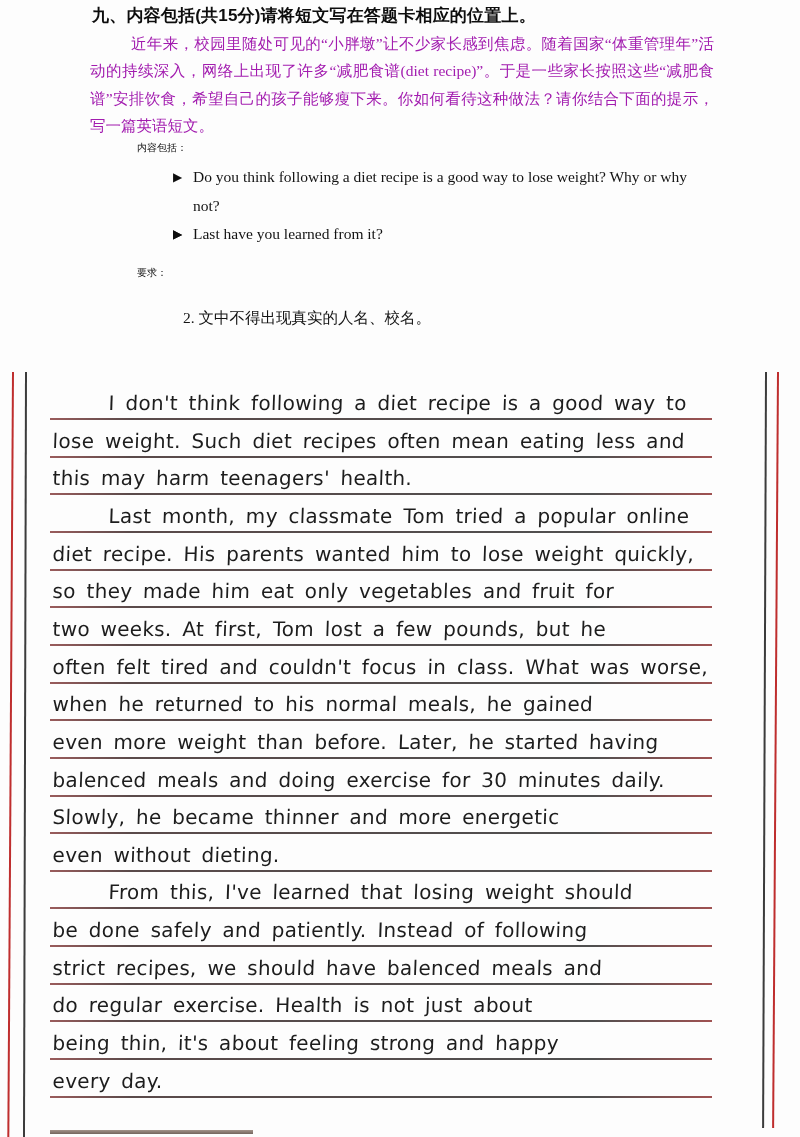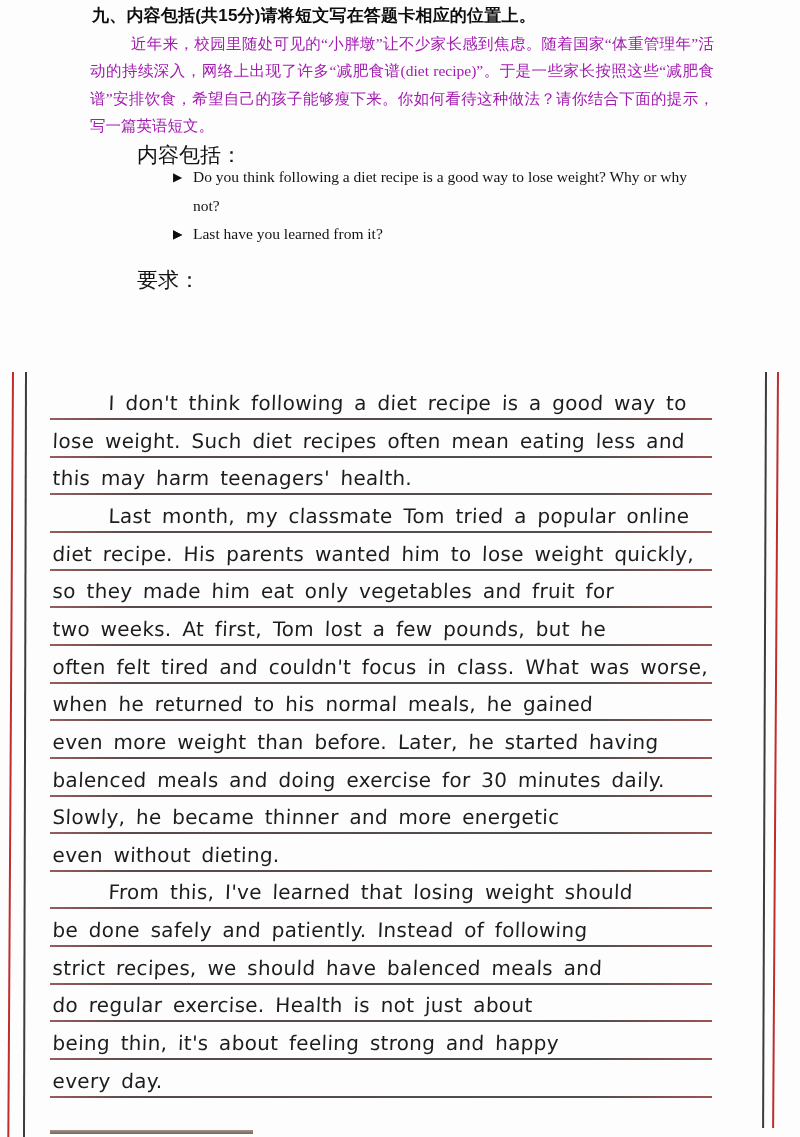--- a/index.html
+++ b/index.html
@@ -17,21 +17,21 @@
     font-family:"Liberation Sans", sans-serif;
     font-weight:bold;font-size:17px;letter-spacing:.2px;
     color:#0d0d0d;white-space:nowrap;
   }
   .para{
     position:absolute;left:90px;top:30px;width:624px;
     font-size:15.5px;line-height:27.3px;
     text-align:justify;text-indent:41px;color:#a21caf;
   }
   .plain-label{
-    position:absolute;font-size:21px;color:#131313;white-space:nowrap;
+    position:absolute;font-size:10px;color:#131313;white-space:nowrap;
   }
   .content-label{left:137px;top:141px;}
   .req-label{left:137px;top:266px;}
   .bullets{
     position:absolute;left:173px;top:163px;width:540px;
     font-size:15.5px;line-height:28.5px;color:#131313;
   }
   .bullet-item{position:relative;padding-left:20px;margin:0;}
   .bullet-marker{
     position:absolute;left:0;top:0;font-size:12px;color:#0d0d0d;
@@ -74,20 +74,21 @@
     <div class="heading">九、内容包括(共15分)请将短文写在答题卡相应的位置上。</div>
     <div class="para">近年来，校园里随处可见的“小胖墩”让不少家长感到焦虑。随着国家“体重管理年”活动的持续深入，网络上出现了许多“减肥食谱(diet recipe)”。于是一些家长按照这些“减肥食谱”安排饮食，希望自己的孩子能够瘦下来。你如何看待这种做法？请你结合下面的提示，写一篇英语短文。</div>
     <div class="plain-label content-label">内容包括：</div>
     <div class="bullets" id="bullets">
         <div class="bullet-item"><span class="bullet-marker">▶</span><span>Do you think following a diet recipe is a good way to lose weight? Why or why not?</span></div>
         <div class="bullet-item"><span class="bullet-marker">▶</span></div>
         <div class="bullet-item"><span class="bullet-marker">▶</span><span>Last have you learned from it?</span></div>
       </div>
     <div class="plain-label req-label">要求：</div>
     <div class="reqs" id="reqs">
+        <div>2. 文中不得出现真实的人名、校名。</div>
       </div>
   </div>
 
   <div>
     <div class="vline red v-left-red"></div>
     <div class="vline dark v-left-dark"></div>
     <div class="vline dark v-right-dark"></div>
     <div class="vline red v-right-red"></div>
     <div id="essay">
         <div class="rule" style="top: 418px;"></div>

